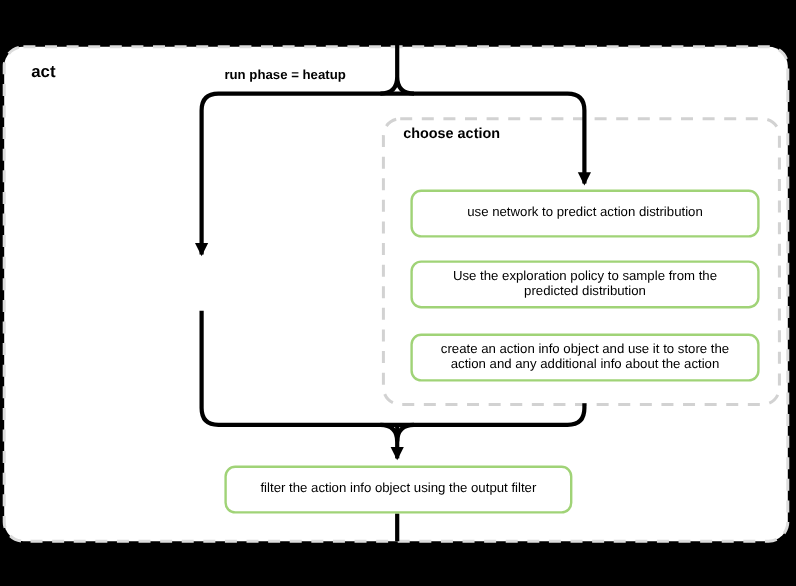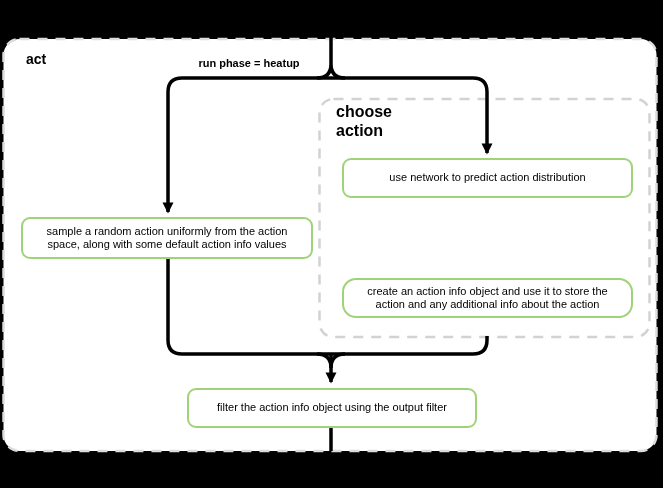--- a/index.html
+++ b/index.html
@@ -27,45 +27,45 @@
   #arrow path { fill: var(--connector, #000); stroke: none; }
 
   .txt { position: absolute; z-index: 2; color: var(--text, #000); }
 
   .act-title {
     left: 26px; top: 51px;
     font-size: 14px; font-weight: bold;
   }
   .choose-title {
     left: 336px; top: 102px; width: 96px;
-    font-size: 16px; line-height: 19px; font-weight: bold;
+    font-size: 12px; line-height: 19px; font-weight: bold;
   }
   .edge-label {
     font-size: 11px; font-weight: bold;
-    text-align: center; width: 124px;
+    text-align: left; width: 124px;
   }
   .edge-label.heatup   { left: 187px; top: 57px; }
   .edge-label.training { left: 351px; top: 57px; }
 
   .node {
     position: absolute; z-index: 2;
     box-sizing: border-box;
     background: var(--canvas, #fff);
     border: 2px solid var(--node_border, #a0d377);
     border-radius: 9px;
     display: flex; align-items: center; justify-content: center;
     text-align: center;
     font-size: 11px; line-height: 13.5px;
     color: var(--text, #000);
     padding: 17px 10px;
   }
   .node.sample  { left: 21px;  top: 217px; width: 292px; height: 42px; }
   .node.network { left: 342px; top: 158px; width: 291px; height: 40px; }
   .node.explore { left: 342px; top: 217px; width: 291px; height: 40px; }
-  .node.create  { left: 342px; top: 278px; width: 291px; height: 40px; border-radius: 14px; }
+  .node.create  { left: 342px; top: 278px; width: 291px; height: 40px; }
   .node.filter  { left: 187px; top: 388px; width: 290px; height: 40px; }
 </style>
 </head>
 <body>
 
 <div class="stage">
 
   <svg class="overlay" width="663" height="488" viewBox="0 0 663 488">
     <defs>
       <marker id="arrow" viewBox="0 0 12 12" refX="10" refY="6" markerWidth="12" markerHeight="12" markerUnits="userSpaceOnUse" orient="auto-start-reverse">
@@ -87,22 +87,22 @@
     <path class="edge" d="M331,428 L331,451"></path>
   </svg>
 
   <div class="txt act-title">act</div>
 
   <div class="txt edge-label heatup">run phase = heatup</div>
 
 
   <div class="txt choose-title">choose action</div>
 
-  <div class="node sample">sample a random action uniformly from the action space, along with some default action info values</div>
 
   <div class="node network">use network to predict action distribution</div>
 
+  <div class="node explore">Use the exploration policy to sample from the predicted distribution</div>
 
   <div class="node create">create an action info object and use it to store the action and any additional info about the action</div>
 
   <div class="node filter">filter the action info object using the output filter</div>
 
 </div>
 
 </body></html>

